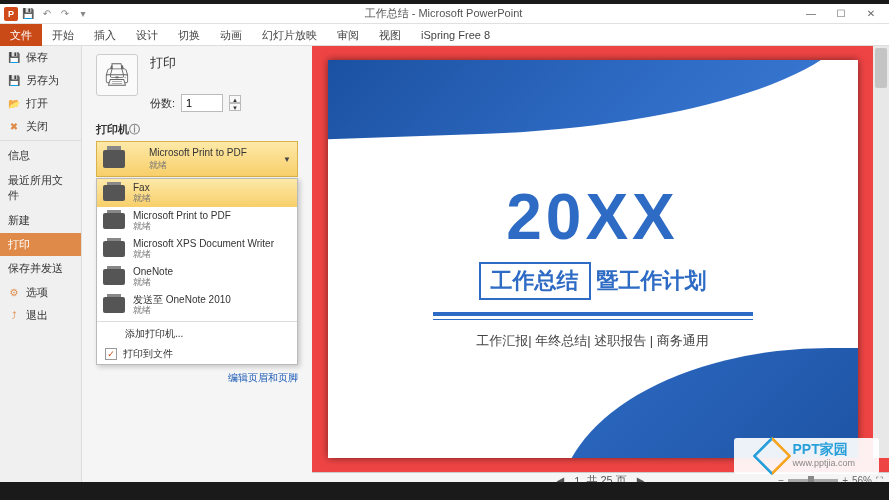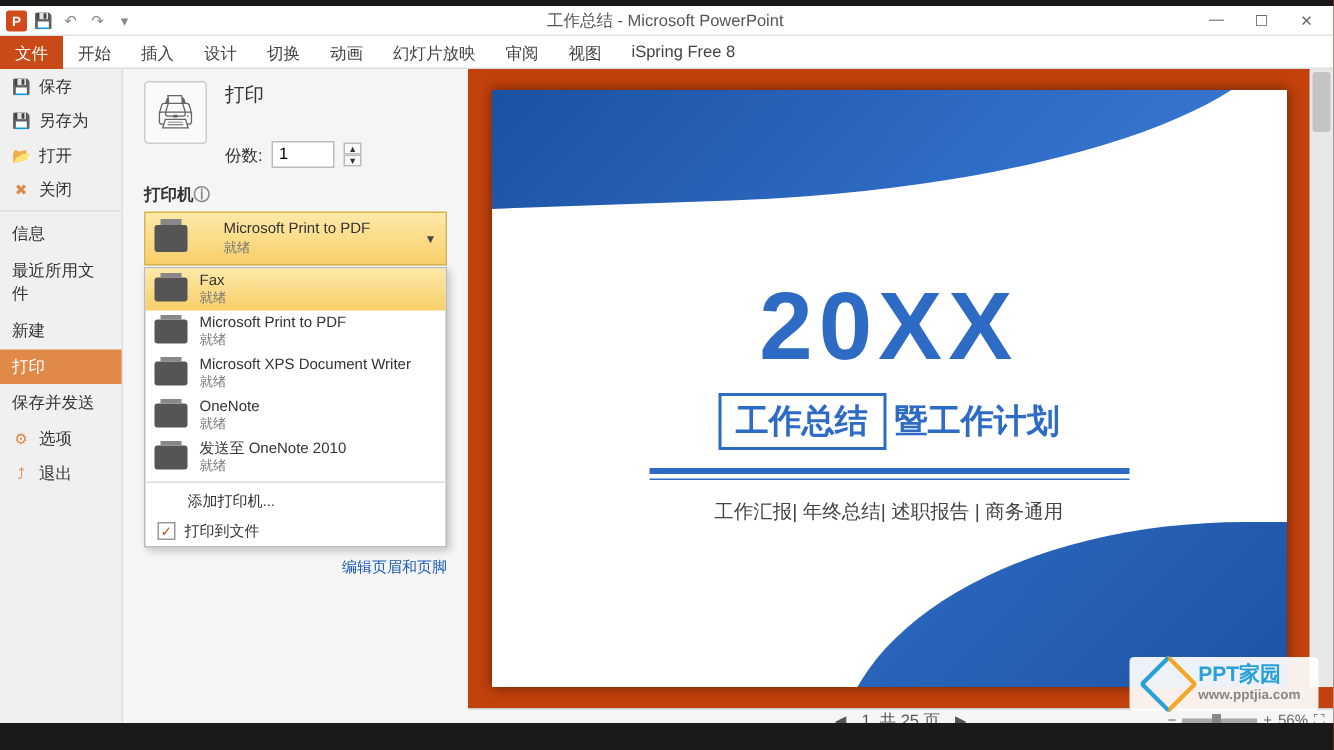--- a/index.html
+++ b/index.html
@@ -45,43 +45,43 @@
 .dd-item .pi::after{content:"";position:absolute;top:-3px;left:4px;right:4px;height:3px;background:#888}
 .dd-item .txt{flex:1}
 .dd-item .txt .sub{color:#777;font-size:9px}
 .dd-sep{height:1px;background:#ddd;margin:2px 0}
 .dd-plain{padding:3px 8px 3px 28px;font-size:10px}
 .dd-check{padding:3px 8px;font-size:10px;display:flex;align-items:center;gap:6px}
 .dd-check .chk{width:12px;height:12px;border:1px solid #999;display:flex;align-items:center;justify-content:center;font-size:9px;color:#c94a17}
 .setting-row{height:30px;background:#fff;border:1px solid #ccc;display:flex;align-items:center;padding:0 6px;gap:8px;margin-top:158px}
 .setting-row .ico{width:22px;height:22px;background:#eee;border:1px solid #ccc}
 .edit-link{text-align:right;color:#1a5ab5;font-size:10px;margin-top:6px;cursor:pointer}
-.preview-area{flex:1;background:#c2410c;display:flex;flex-direction:column;position:relative}
+.preview-area{flex:1;background:#ef4444;display:flex;flex-direction:column;position:relative}
 .preview-scroll{flex:1;display:flex;align-items:center;justify-content:center;padding:14px 30px 14px 14px}
 .slide{width:530px;height:398px;background:#fff;box-shadow:0 0 8px rgba(0,0,0,.5);position:relative;overflow:hidden}
 .swoosh-top{position:absolute;top:-40px;left:0;right:0;height:110px;background:linear-gradient(135deg,#1a4f9e 0%,#2e6bc4 60%,#3a7ad4 100%);border-radius:0 0 70% 0/0 0 100% 0;transform:skewY(-2deg)}
 .swoosh-btm{position:absolute;bottom:-50px;right:-40px;width:340px;height:160px;background:linear-gradient(135deg,#2e6bc4 0%,#1a4f9e 100%);border-radius:80% 0 0 0/100% 0 0 0}
 .slide-content{position:absolute;top:120px;left:0;right:0;text-align:center}
 .year{font-size:64px;font-weight:bold;color:#2e6bc4;letter-spacing:4px}
 .title-row{margin-top:8px;display:flex;justify-content:center;align-items:center;gap:6px;color:#2e6bc4;font-size:22px;font-weight:bold}
 .title-box{border:2px solid #2e6bc4;padding:2px 10px}
 .hr1{width:320px;height:4px;background:#2e6bc4;margin:12px auto 0}
 .hr2{width:320px;height:1px;background:#2e6bc4;margin:3px auto 0}
 .subtitle{font-size:13px;color:#444;margin-top:12px}
 .statusbar{height:24px;background:#f5f5f5;display:flex;align-items:center;justify-content:center;gap:8px;font-size:11px;color:#555;border-top:1px solid #ccc;position:relative}
 .page-nav{display:flex;align-items:center;gap:6px}
 .nav-btn{font-size:10px;padding:0 4px}
 .zoom-area{position:absolute;right:6px;display:flex;align-items:center;gap:4px;font-size:10px;color:#666}
 .vscroll{position:absolute;right:0;top:0;bottom:24px;width:16px;background:#e8e8e8}
 .vscroll-thumb{position:absolute;top:2px;left:2px;right:2px;height:40px;background:#c4c4c4;border-radius:2px}
-.watermark{position:absolute;right:10px;bottom:26px;display:flex;align-items:center;gap:6px;background:rgba(255,255,255,.92);padding:4px 12px;border-radius:3px;z-index:50}
+.watermark{position:absolute;right:10px;bottom:26px;display:flex;align-items:center;gap:6px;background:rgba(255,255,255,.92);padding:4px 24px;border-radius:3px;z-index:50}
 .wm-logo{width:28px;height:28px;position:relative}
 .wm-logo::before{content:"";position:absolute;inset:0;border:3px solid #2aa0da;border-top-color:#f5a623;border-right-color:#f5a623;transform:rotate(45deg);border-radius:3px}
 .wm-text{font-size:14px;font-weight:bold;color:#2aa0da;line-height:14px}
-.wm-text .sub{font-size:9px;color:#888;font-weight:bold}
+.wm-text .sub{font-size:9px;color:#888;font-weight:normal}
 </style>
 </head>
 <body>
 
 <div class="window">
  <div class="titlebar">
   <div class="titlebar-left">
    <div class="app-icon">P</div>
    <div class="qat-icon">💾</div>
    <div class="qat-icon">↶</div>

